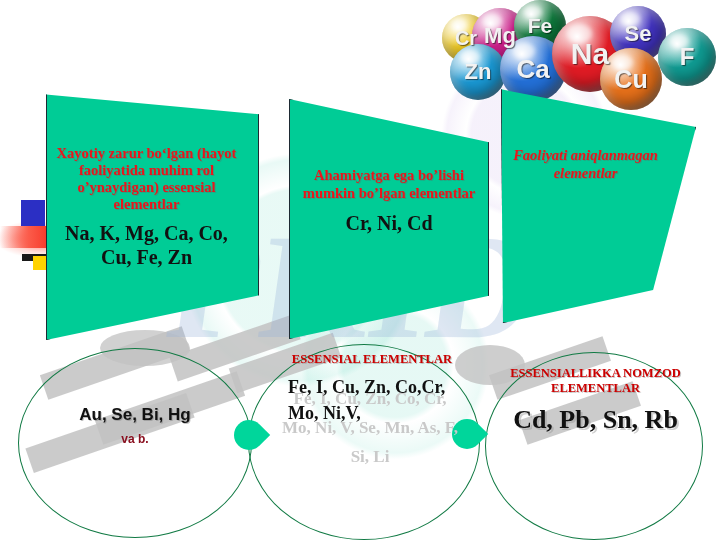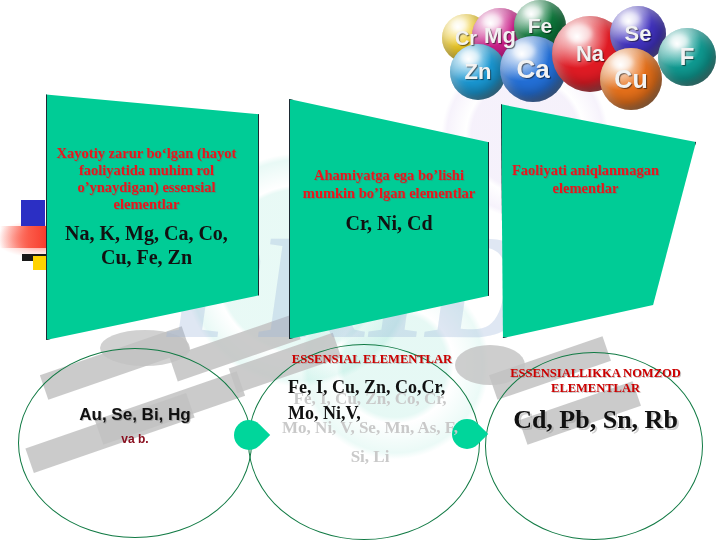--- a/index.html
+++ b/index.html
@@ -136,22 +136,23 @@
 
   #panel2 {
     left: 289px; top: 99px; width: 200px; height: 240px;
     clip-path: polygon(0% 0%, 100% 18%, 100% 82%, 0% 100%);
   }
   #panel2 .inner { padding: 66px 10px 0 10px; }
   #panel2 .head  { font-size: 14.5px; line-height: 18px; }
   #panel2 .elems { font-size: 20px; line-height: 24px; margin-top: 9px; }
 
   #panel3 {
-    left: 501px; top: 102px; width: 195px; height: 236px;
+    left: 501px; top: 87px; width: 195px; height: 236px;
     clip-path: polygon(0% 1%, 100% 17%, 78% 86%, 1% 100%);
+    font-style: italic;
   }
   #panel3 .inner { padding: 58px 34px 0 8px; }
   #panel3 .head  { font-size: 14.5px; line-height: 18px; }
   #panel3 .elems { font-size: 20px; line-height: 24px; margin-top: 8px; }
 
   
   .ellipse {
     position: absolute;
     border: 1.6px solid #117a44;
     border-radius: 50%;
@@ -284,21 +285,21 @@
       </div>
       <div class="ball" style="left: 94px; top: 0px; width: 52px; height: 52px; font-size: 21px; background: radial-gradient(circle at 33% 27%, rgb(255, 255, 255) 0%, rgb(13, 122, 60) 42%, rgb(13, 122, 60) 62%, rgba(0, 0, 0, 0.45) 100%);">
         <span style="position: relative; z-index: 3;">Fe</span>
       </div>
       <div class="ball" style="left: 30px; top: 44px; width: 56px; height: 56px; font-size: 22px; background: radial-gradient(circle at 33% 27%, rgb(255, 255, 255) 0%, rgb(26, 154, 214) 42%, rgb(26, 154, 214) 62%, rgba(0, 0, 0, 0.45) 100%);">
         <span style="position: relative; z-index: 3;">Zn</span>
       </div>
       <div class="ball" style="left: 80px; top: 36px; width: 66px; height: 66px; font-size: 26px; background: radial-gradient(circle at 33% 27%, rgb(255, 255, 255) 0%, rgb(35, 112, 216) 42%, rgb(35, 112, 216) 62%, rgba(0, 0, 0, 0.45) 100%);">
         <span style="position: relative; z-index: 3;">Ca</span>
       </div>
-      <div class="ball" style="left: 132px; top: 16px; width: 76px; height: 76px; font-size: 22px; background: radial-gradient(circle at 33% 27%, rgb(255, 255, 255) 0%, rgb(224, 27, 36) 42%, rgb(224, 27, 36) 62%, rgba(0, 0, 0, 0.45) 100%);">
+      <div class="ball" style="left: 132px; top: 16px; width: 76px; height: 76px; font-size: 30px; background: radial-gradient(circle at 33% 27%, rgb(255, 255, 255) 0%, rgb(224, 27, 36) 42%, rgb(224, 27, 36) 62%, rgba(0, 0, 0, 0.45) 100%);">
         <span style="position: relative; z-index: 3;">Na</span>
       </div>
       <div class="ball" style="left: 190px; top: 6px; width: 56px; height: 56px; font-size: 22px; background: radial-gradient(circle at 33% 27%, rgb(255, 255, 255) 0%, rgb(66, 51, 194) 42%, rgb(66, 51, 194) 62%, rgba(0, 0, 0, 0.45) 100%);">
         <span style="position: relative; z-index: 3;">Se</span>
       </div>
       <div class="ball" style="left: 238px; top: 28px; width: 58px; height: 58px; font-size: 24px; background: radial-gradient(circle at 33% 27%, rgb(255, 255, 255) 0%, rgb(15, 156, 147) 42%, rgb(15, 156, 147) 62%, rgba(0, 0, 0, 0.45) 100%);">
         <span style="position: relative; z-index: 3;">F</span>
       </div>
       <div class="ball" style="left: 180px; top: 48px; width: 62px; height: 62px; font-size: 25px; background: radial-gradient(circle at 33% 27%, rgb(255, 255, 255) 0%, rgb(232, 113, 26) 42%, rgb(232, 113, 26) 62%, rgba(0, 0, 0, 0.45) 100%);">
         <span style="position: relative; z-index: 3;">Cu</span>

